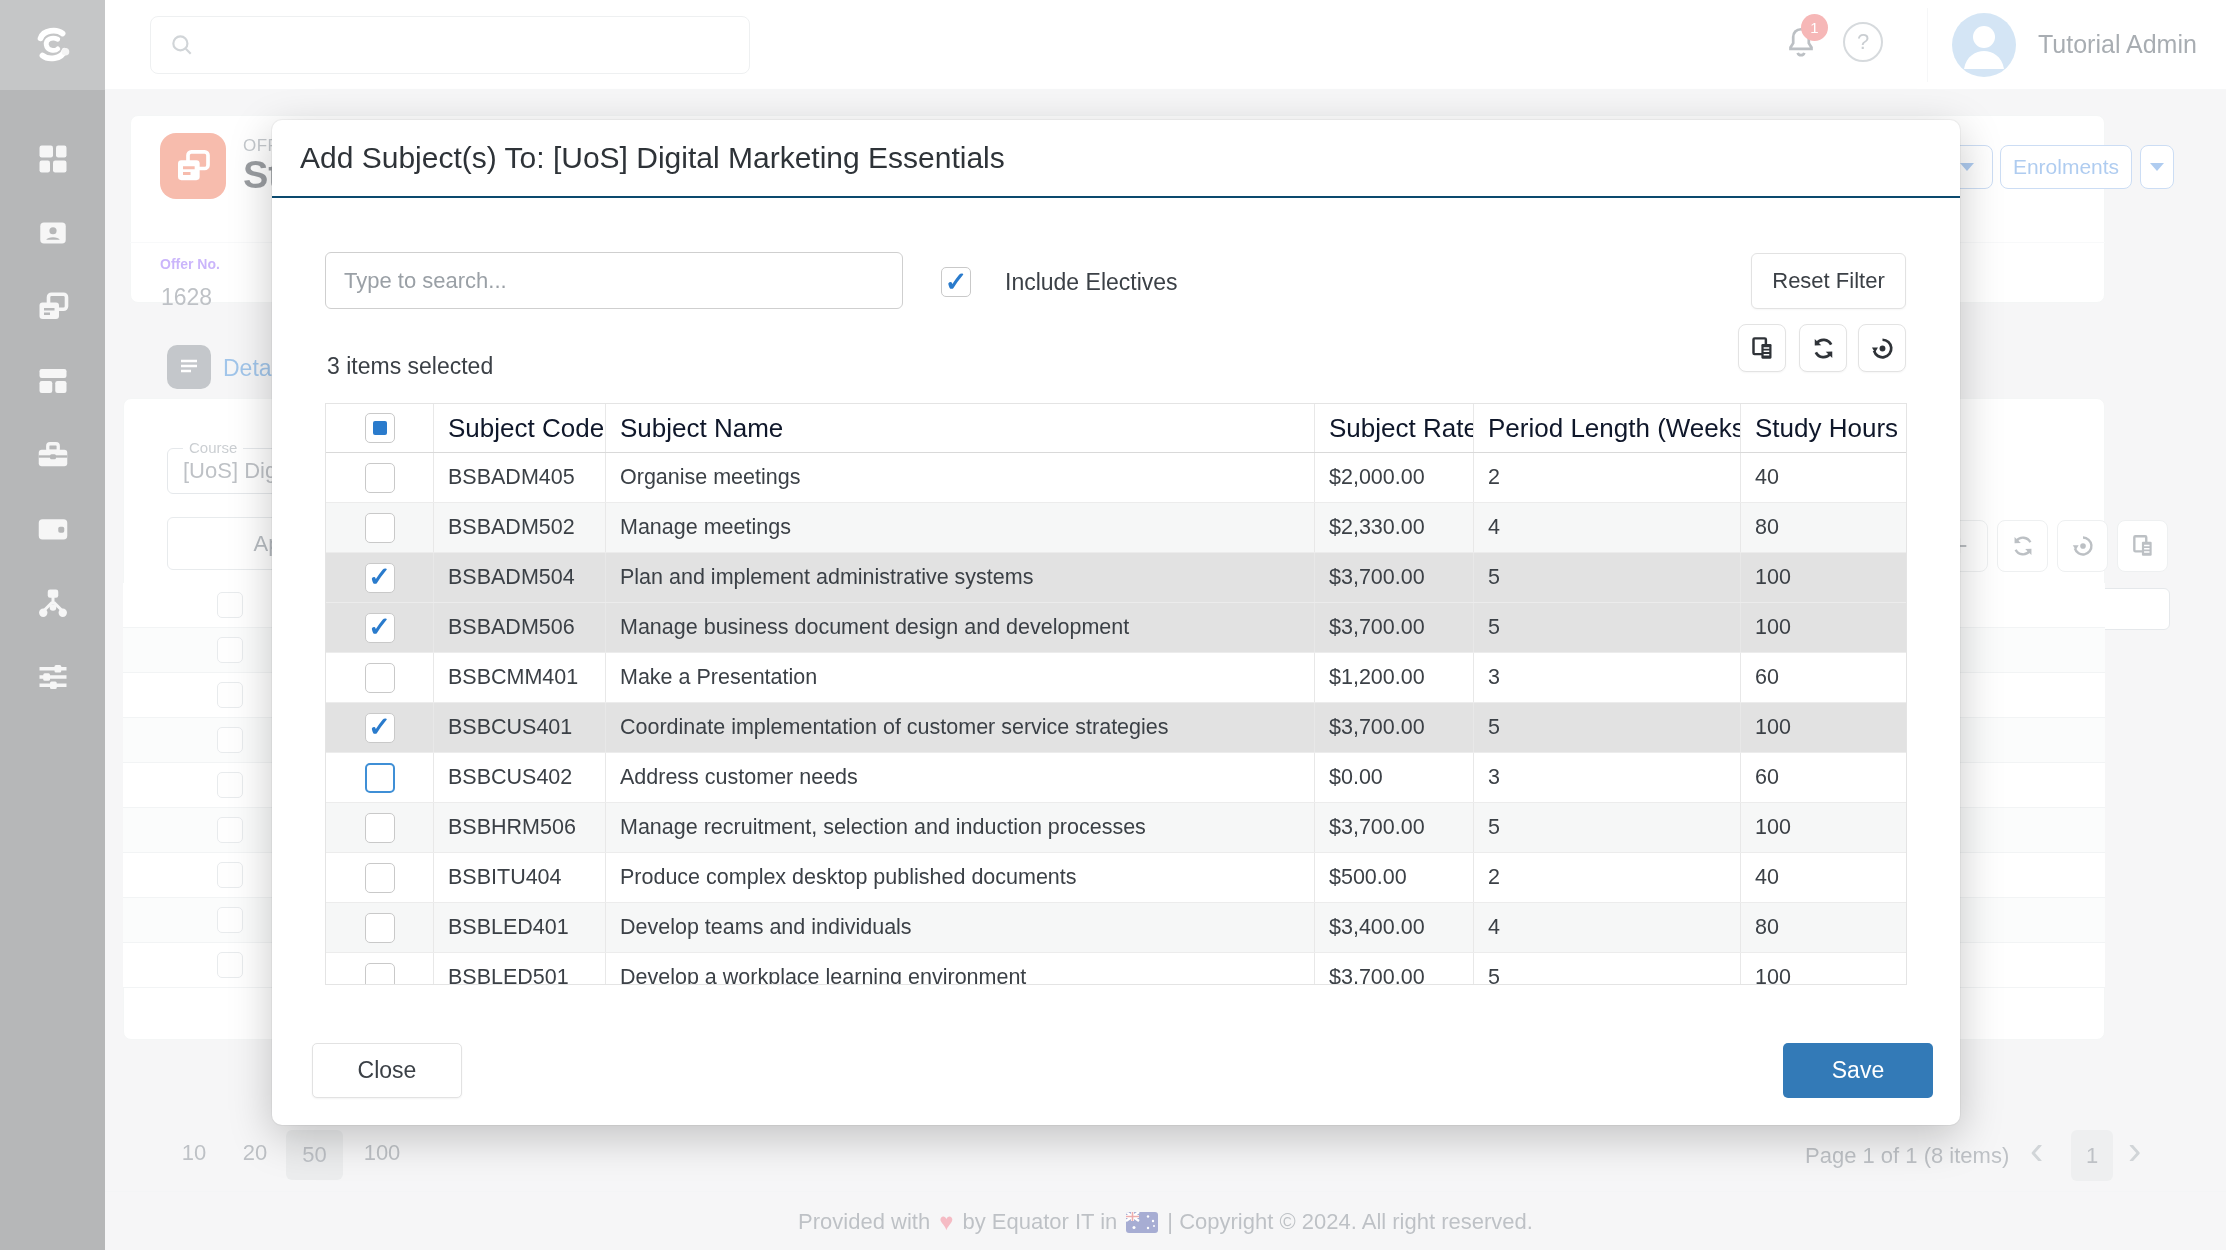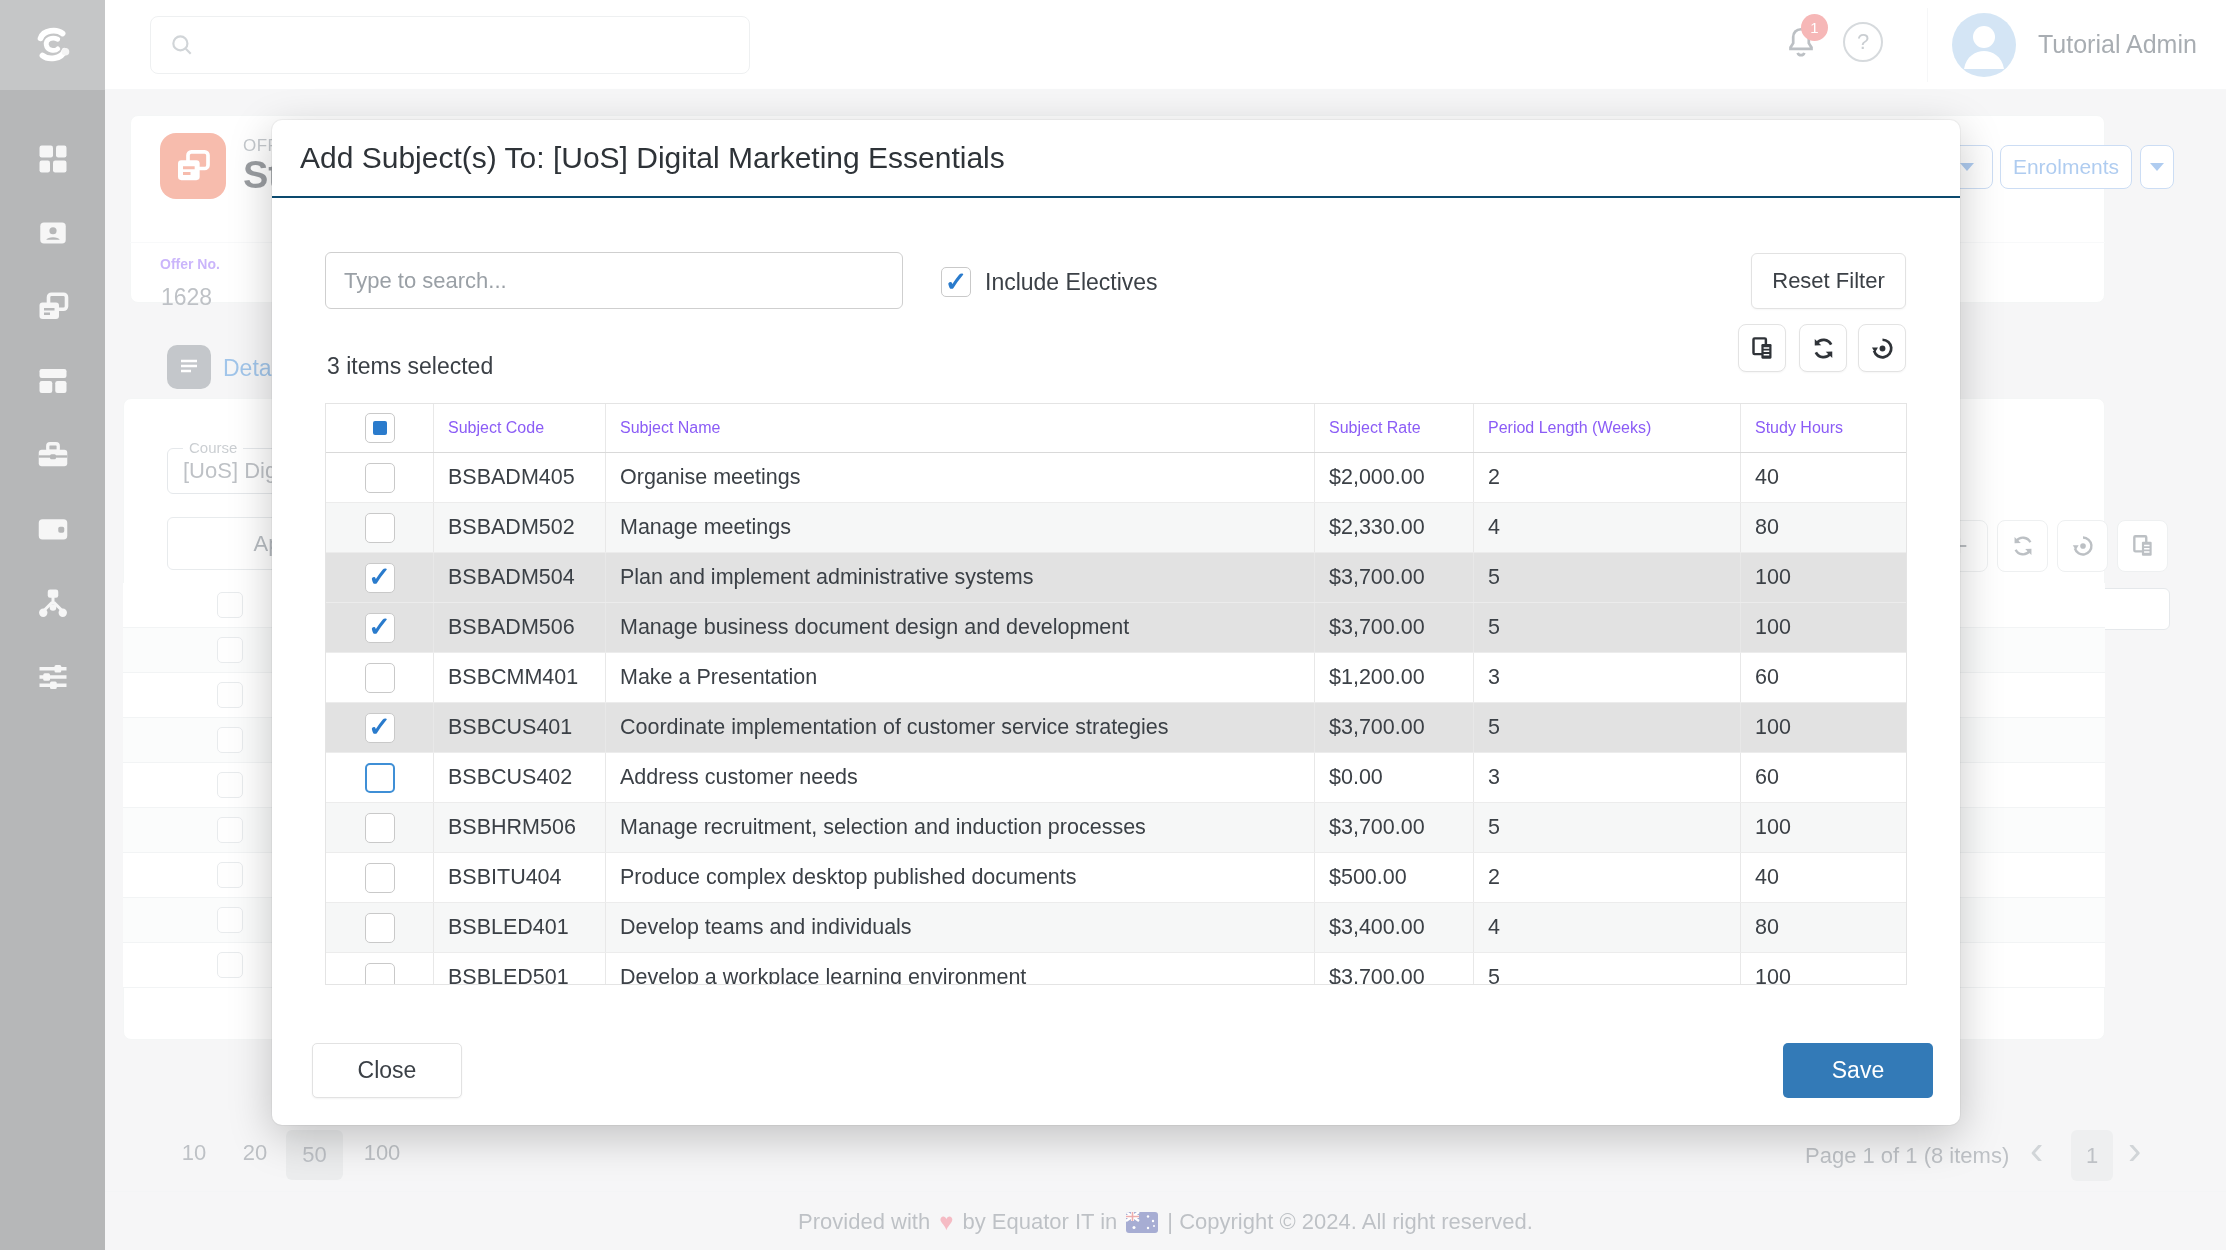--- a/index.html
+++ b/index.html
@@ -74,29 +74,29 @@
 
   
   .modal { position:absolute; left:272px; top:120px; width:1688px; height:1005px; background:#fff; border-radius:10px; box-shadow:0 12px 44px rgba(0,0,0,.22), 0 0 0 1px rgba(0,0,0,.04); z-index:60; }
   .modal-header { position:absolute; left:0; top:0; width:100%; height:78px; border-bottom:2px solid #0c4a6e; display:flex; align-items:center; }
   .modal-title { margin-left:28px; font-size:30px; color:#2e3338; }
   .m-search { position:absolute; left:53px; top:132px; width:578px; height:57px; border:1px solid #cfcfcf; border-radius:6px; padding:0 18px; font-size:22px; color:#3b4046; outline:none; font-family:"Liberation Sans", sans-serif; }
   .m-search::placeholder { color:#9aa0a6; }
   .cbx { display:inline-flex; align-items:center; justify-content:center; width:30px; height:30px; border:1px solid #c9c9c9; border-radius:5px; background:#fff; color:var(--check-blue,#2a7bcc); font-size:27px; font-weight:bold; line-height:1; cursor:pointer; }
   .cbx.focus { border:2px solid #3f8fd6; }
   .electives { position:absolute; left:669px; top:147px; display:flex; align-items:center; gap:14px; }
-  .electives .lbl { font-size:23px; color:#3b4046; }
+  .electives .lbl { font-size:23px; color:#3b4046;margin-left:20px; }
   .reset-btn { position:absolute; left:1479px; top:133px; width:155px; height:56px; border:1px solid #e2e2e2; border-radius:6px; background:#fff; font-size:22px; color:#3b4046; display:flex; align-items:center; justify-content:center; cursor:pointer; box-shadow:0 1px 2px rgba(0,0,0,.04); }
   .summary { position:absolute; left:55px; top:233px; font-size:23px; color:#3b4046; }
   .tool-btn { position:absolute; top:204px; width:48px; height:48px; border:1px solid #e3e3e3; border-radius:8px; background:#fff; display:flex; align-items:center; justify-content:center; color:#2f3338; cursor:pointer; box-shadow:0 1px 2px rgba(0,0,0,.04); }
   .tool-btn svg { width:27px; height:27px; }
   .table-wrap { position:absolute; left:53px; top:283px; width:1582px; height:582px; border:1px solid #e4e4e4; overflow:hidden; background:#fff; }
   .thead, .trow { display:grid; grid-template-columns:107px 172px 1fr 159px 267px 166px; }
   .thead { height:49px; border-bottom:1px solid #d9d9d9; background:#fff; }
-  .thead .cell { color:#8b5cf6; font-size:16px; }
+  .thead .cell { color:#0f172a; font-size:26px; }
   .trow { height:50px; border-bottom:1px solid #ececec; background:#fff; cursor:pointer; }
   .trow.stripe { background:#f6f7f7; }
   .trow.sel { background:var(--selected-row,#e2e2e2); }
   .cell { display:flex; align-items:center; padding-left:14px; font-size:21.5px; color:#3b4046; border-left:1px solid #e8e8e8; overflow:hidden; white-space:nowrap; }
   .cell:first-child { border-left:none; justify-content:center; padding-left:0; }
   .indet { width:30px; height:30px; border:1px solid #c9c9c9; border-radius:5px; background:#fff; display:flex; align-items:center; justify-content:center; cursor:pointer; }
   .indet i { display:block; width:14px; height:14px; background:var(--check-blue,#2a7bcc); border-radius:2px; }
   .close-btn { position:absolute; left:40px; top:923px; width:150px; height:55px; border:1px solid #e2e2e2; border-radius:5px; background:#fff; font-size:23px; color:#3b4046; display:flex; align-items:center; justify-content:center; cursor:pointer; box-shadow:0 1px 2px rgba(0,0,0,.05); }
   .save-btn { position:absolute; left:1511px; top:923px; width:150px; height:55px; border:none; border-radius:5px; background:var(--accent-blue,#337ab7); font-size:23px; color:#fff; display:flex; align-items:center; justify-content:center; cursor:pointer; }
 </style>

